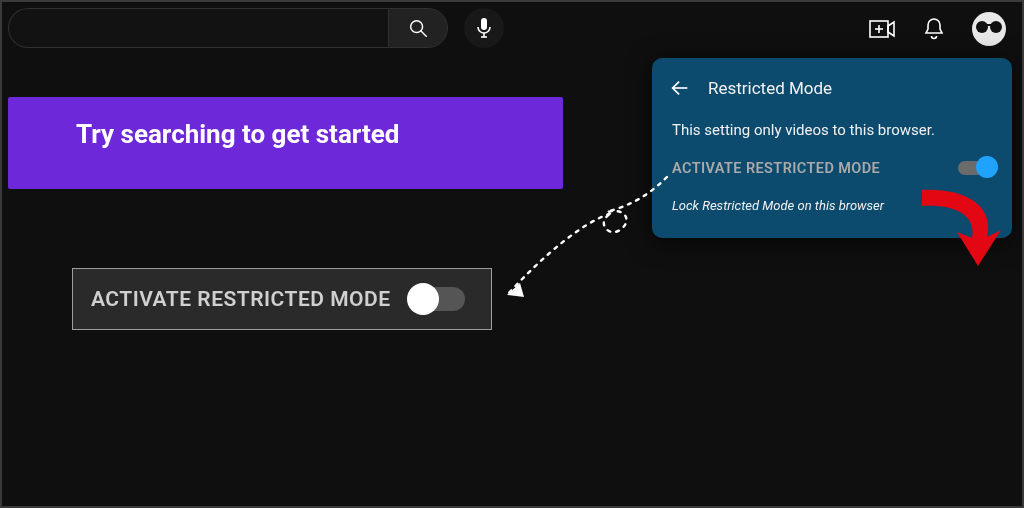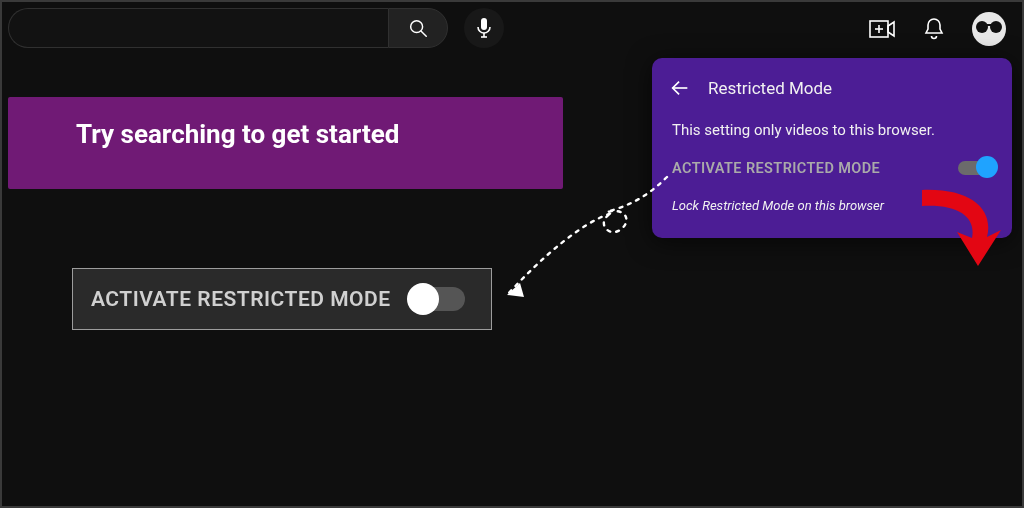--- a/index.html
+++ b/index.html
@@ -85,21 +85,21 @@
     top: 12px; left: 14px;
     width: 6px; height: 4px;
     border-top: 2px solid #111;
   }
 
   
   .empty-card {
     position: absolute;
     top: 95px; left: 6px;
     width: 555px;
-    background: #701a75;
+    background: #6d28d9;
     padding: 22px 18px 26px;
     border-radius: 2px;
   }
   .empty-title {
     font-size: 26px;
     font-weight: 700;
     color: #fff;
     text-align: left;
     margin-left: 50px;
     margin-bottom: 14px;
@@ -139,21 +139,21 @@
     width: 32px; height: 32px;
     background: #fff;
     border-radius: 50%;
   }
 
   
   .panel {
     position: absolute;
     top: 56px; right: 10px;
     width: 360px;
-    background: #4c1d95;
+    background: #0c4a6e;
     border-radius: 10px;
     padding: 10px 0 22px;
     box-shadow: 0 4px 24px rgba(0,0,0,.6);
   }
   .panel-head {
     display: flex; align-items: center;
     gap: 16px;
     padding: 8px 16px 14px;
   }
   .back-btn {

